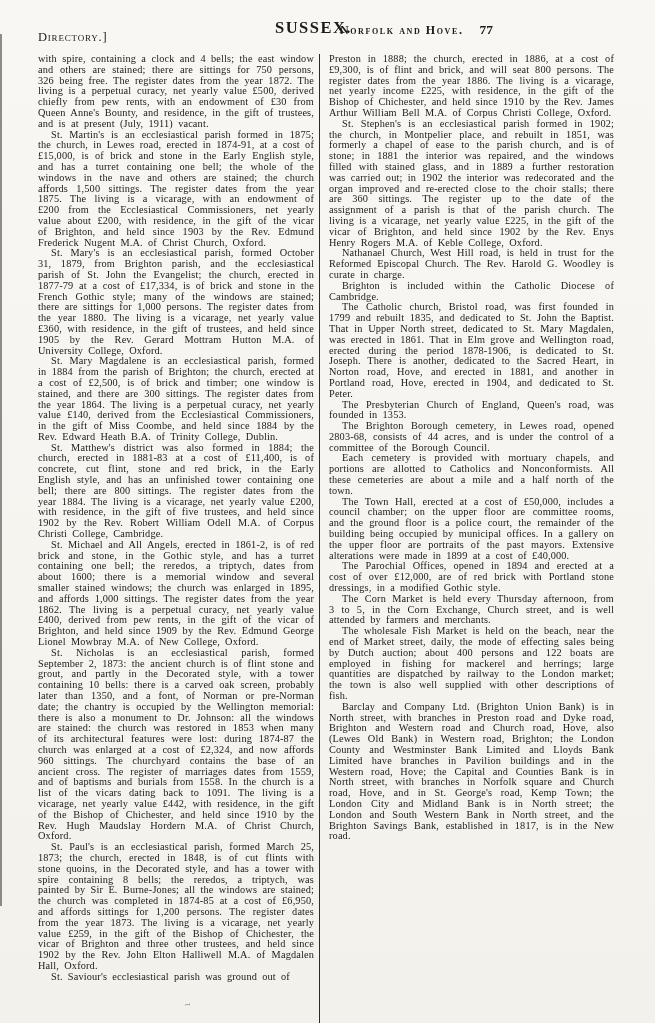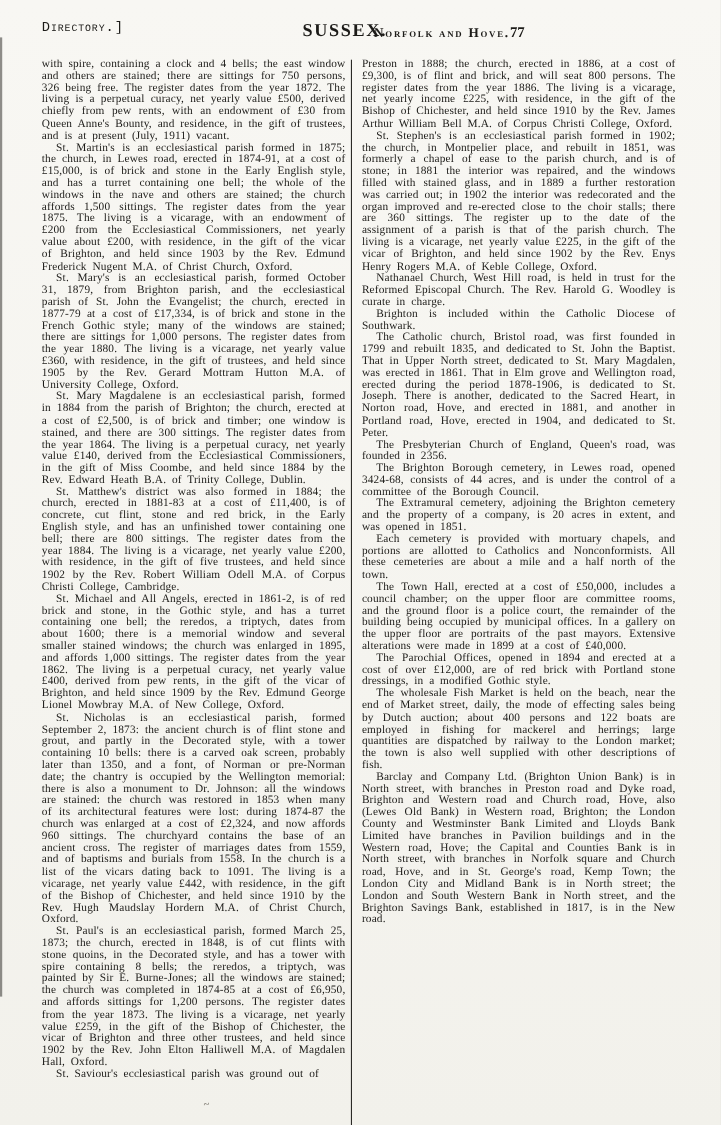--- a/index.html
+++ b/index.html
@@ -19,42 +19,41 @@
   .scan-edge {
     position: absolute; left: 0; top: 34px;
     width: 2px; height: 872px;
     background: rgba(35,33,30,0.5);
   }
   .header {
     position: absolute; top: 18px; left: 0;
     width: 655px; height: 22px;
   }
   .hdr-left {
-    position: absolute; left: 38px; top: 0;
+    position: absolute; left: 38px; top: 12px;
     font-variant: small-caps;
     font-size: 12.5px; letter-spacing: 0.8px;
     white-space: nowrap;
-    font-family: Liberation Mono, monospace;
   }
   .hdr-center {
     position: absolute; left: 231px; top: 0;
     font-size: 16.5px; letter-spacing: 1.5px; font-weight: 600;
     white-space: nowrap;
     margin-left: 44px;
   }
   .hdr-right {
     position: absolute; left: 340px; top: 4px;
     font-variant: small-caps; font-weight: 700;
     font-size: 12px; letter-spacing: 1.6px;
     white-space: nowrap;
   }
   .hdr-pagenum {
     font-variant: normal;
     font-size: 13.5px; font-weight: 700;
-    letter-spacing: 0; text-align: right;
+    margin-left: 16px; letter-spacing: 0; text-align: right;
   }
   .columns {
     position: absolute; top: 54px; left: 38px;
     width: 578px; height: 976px;
     display: flex;
     overflow: hidden;
   }
   .col {
     font-size: 10.3px;
     line-height: 10.8px;
@@ -99,27 +98,27 @@
         <p class="para">St. Michael and All Angels, erected in 1861-2, is of red brick and stone, in the Gothic style, and has a turret containing one bell; the reredos, a triptych, dates from about 1600; there is a memorial window and several smaller stained windows; the church was enlarged in 1895, and affords 1,000 sittings. The register dates from the year 1862. The living is a perpetual curacy, net yearly value £400, derived from pew rents, in the gift of the vicar of Brighton, and held since 1909 by the Rev. Edmund George Lionel Mowbray M.A. of New College, Oxford.</p>
         <p class="para">St. Nicholas is an ecclesiastical parish, formed September 2, 1873: the ancient church is of flint stone and grout, and partly in the Decorated style, with a tower containing 10 bells: there is a carved oak screen, probably later than 1350, and a font, of Norman or pre-Norman date; the chantry is occupied by the Wellington memorial: there is also a monument to Dr. Johnson: all the windows are stained: the church was restored in 1853 when many of its architectural features were lost: during 1874-87 the church was enlarged at a cost of £2,324, and now affords 960 sittings. The churchyard contains the base of an ancient cross. The register of marriages dates from 1559, and of baptisms and burials from 1558. In the church is a list of the vicars dating back to 1091. The living is a vicarage, net yearly value £442, with residence, in the gift of the Bishop of Chichester, and held since 1910 by the Rev. Hugh Maudslay Hordern M.A. of Christ Church, Oxford.</p>
         <p class="para">St. Paul's is an ecclesiastical parish, formed March 25, 1873; the church, erected in 1848, is of cut flints with stone quoins, in the Decorated style, and has a tower with spire containing 8 bells; the reredos, a triptych, was painted by Sir E. Burne-Jones; all the windows are stained; the church was completed in 1874-85 at a cost of £6,950, and affords sittings for 1,200 persons. The register dates from the year 1873. The living is a vicarage, net yearly value £259, in the gift of the Bishop of Chichester, the vicar of Brighton and three other trustees, and held since 1902 by the Rev. John Elton Halliwell M.A. of Magdalen Hall, Oxford.</p>
         <p class="para">St. Saviour's ecclesiastical parish was ground out of</p>
       </div>
     <div class="divider"></div>
     <div class="col col-right">
         <p class="para no-indent">Preston in 1888; the church, erected in 1886, at a cost of £9,300, is of flint and brick, and will seat 800 persons. The register dates from the year 1886. The living is a vicarage, net yearly income £225, with residence, in the gift of the Bishop of Chichester, and held since 1910 by the Rev. James Arthur William Bell M.A. of Corpus Christi College, Oxford.</p>
         <p class="para">St. Stephen's is an ecclesiastical parish formed in 1902; the church, in Montpelier place, and rebuilt in 1851, was formerly a chapel of ease to the parish church, and is of stone; in 1881 the interior was repaired, and the windows filled with stained glass, and in 1889 a further restoration was carried out; in 1902 the interior was redecorated and the organ improved and re-erected close to the choir stalls; there are 360 sittings. The register up to the date of the assignment of a parish is that of the parish church. The living is a vicarage, net yearly value £225, in the gift of the vicar of Brighton, and held since 1902 by the Rev. Enys Henry Rogers M.A. of Keble College, Oxford.</p>
         <p class="para">Nathanael Church, West Hill road, is held in trust for the Reformed Episcopal Church. The Rev. Harold G. Woodley is curate in charge.</p>
-        <p class="para">Brighton is included within the Catholic Diocese of Southwark.</p>
+        <p class="para">Brighton is included within the Catholic Diocese of Cambridge.</p>
         <p class="para">The Catholic church, Bristol road, was first founded in 1799 and rebuilt 1835, and dedicated to St. John the Baptist. That in Upper North street, dedicated to St. Mary Magdalen, was erected in 1861. That in Elm grove and Wellington road, erected during the period 1878-1906, is dedicated to St. Joseph. There is another, dedicated to the Sacred Heart, in Norton road, Hove, and erected in 1881, and another in Portland road, Hove, erected in 1904, and dedicated to St. Peter.</p>
-        <p class="para">The Presbyterian Church of England, Queen's road, was founded in 2356.</p>
-        <p class="para">The Brighton Borough cemetery, in Lewes road, opened 3424-68, consists of 44 acres, and is under the control of a committee of the Borough Council.</p>
-        <p class="para">The Extramural cemetery, adjoining the Brighton cemetery and the property of a company, is 20 acres in extent, and was opened in 1851.</p>
+        <p class="para">The Presbyterian Church of England, Queen's road, was founded in 1353.</p>
+        <p class="para">The Brighton Borough cemetery, in Lewes road, opened 2803-68, consists of 44 acres, and is under the control of a committee of the Borough Council.</p>
         <p class="para">Each cemetery is provided with mortuary chapels, and portions are allotted to Catholics and Nonconformists. All these cemeteries are about a mile and a half north of the town.</p>
         <p class="para">The Town Hall, erected at a cost of £50,000, includes a council chamber; on the upper floor are committee rooms, and the ground floor is a police court, the remainder of the building being occupied by municipal offices. In a gallery on the upper floor are portraits of the past mayors. Extensive alterations were made in 1899 at a cost of £40,000.</p>
         <p class="para">The Parochial Offices, opened in 1894 and erected at a cost of over £12,000, are of red brick with Portland stone dressings, in a modified Gothic style.</p>
+        <p class="para">The Corn Market is held every Thursday afternoon, from 3 to 5, in the Corn Exchange, Church street, and is well attended by farmers and merchants.</p>
         <p class="para">The wholesale Fish Market is held on the beach, near the end of Market street, daily, the mode of effecting sales being by Dutch auction; about 400 persons and 122 boats are employed in fishing for mackerel and herrings; large quantities are dispatched by railway to the London market; the town is also well supplied with other descriptions of fish.</p>
         <p class="para">Barclay and Company Ltd. (Brighton Union Bank) is in North street, with branches in Preston road and Dyke road, Brighton and Western road and Church road, Hove, also (Lewes Old Bank) in Western road, Brighton; the London County and Westminster Bank Limited and Lloyds Bank Limited have branches in Pavilion buildings and in the Western road, Hove; the Capital and Counties Bank is in North street, with branches in Norfolk square and Church road, Hove, and in St. George's road, Kemp Town; the London City and Midland Bank is in North street; the London and South Western Bank in North street, and the Brighton Savings Bank, established in 1817, is in the New road.</p>
       </div>
   </div>
 
   <span class="artifact">~</span>
 </div>
 
 </body></html>

